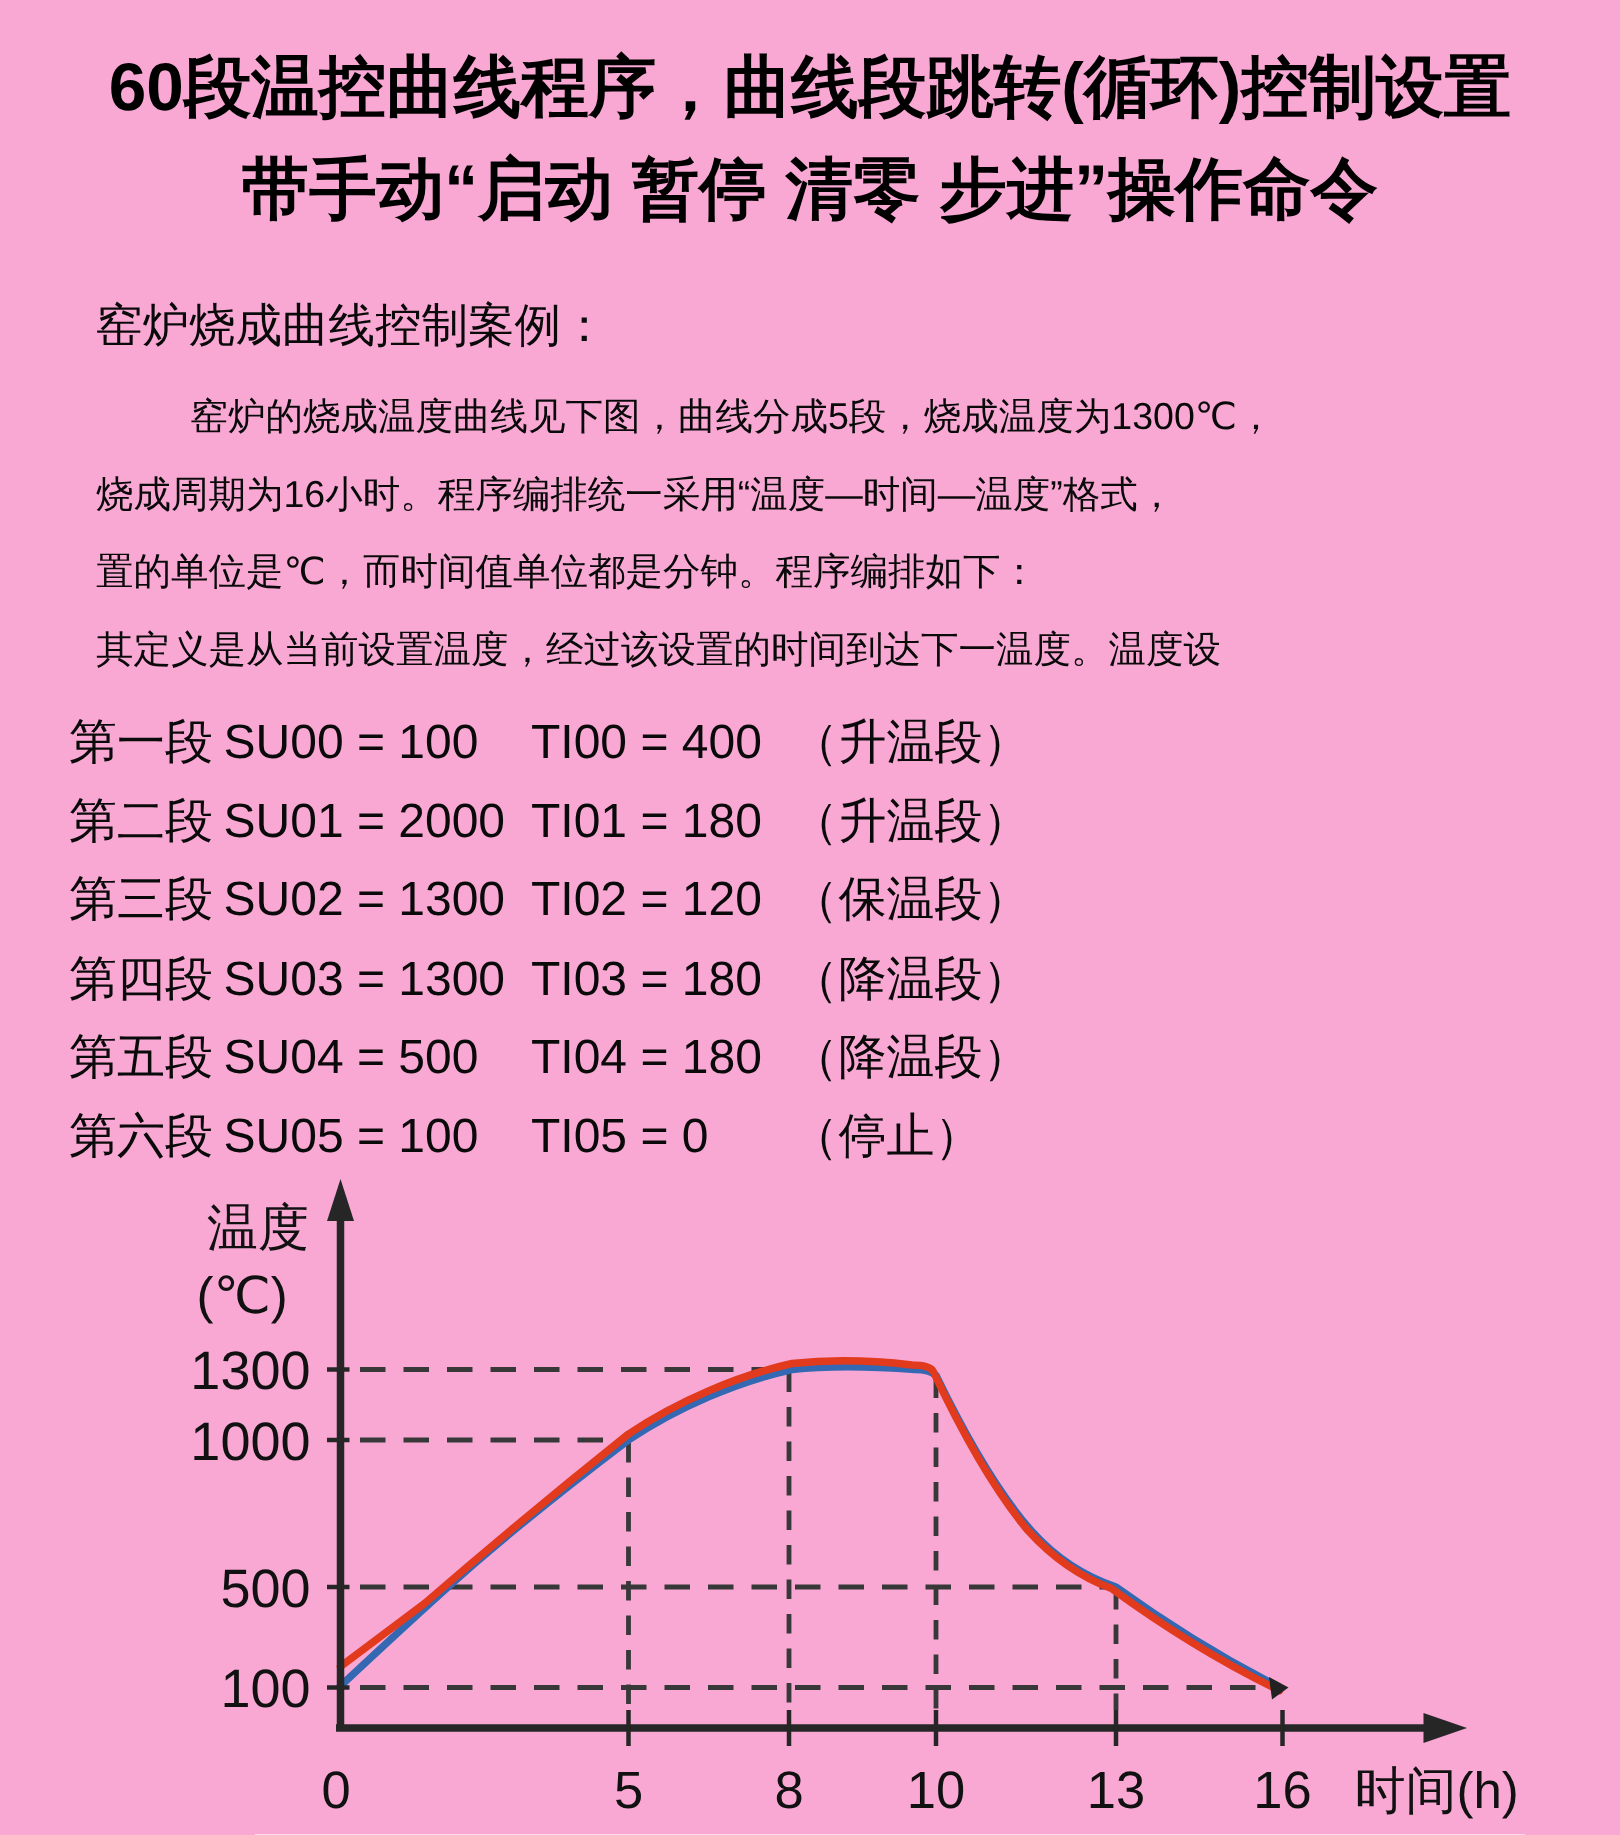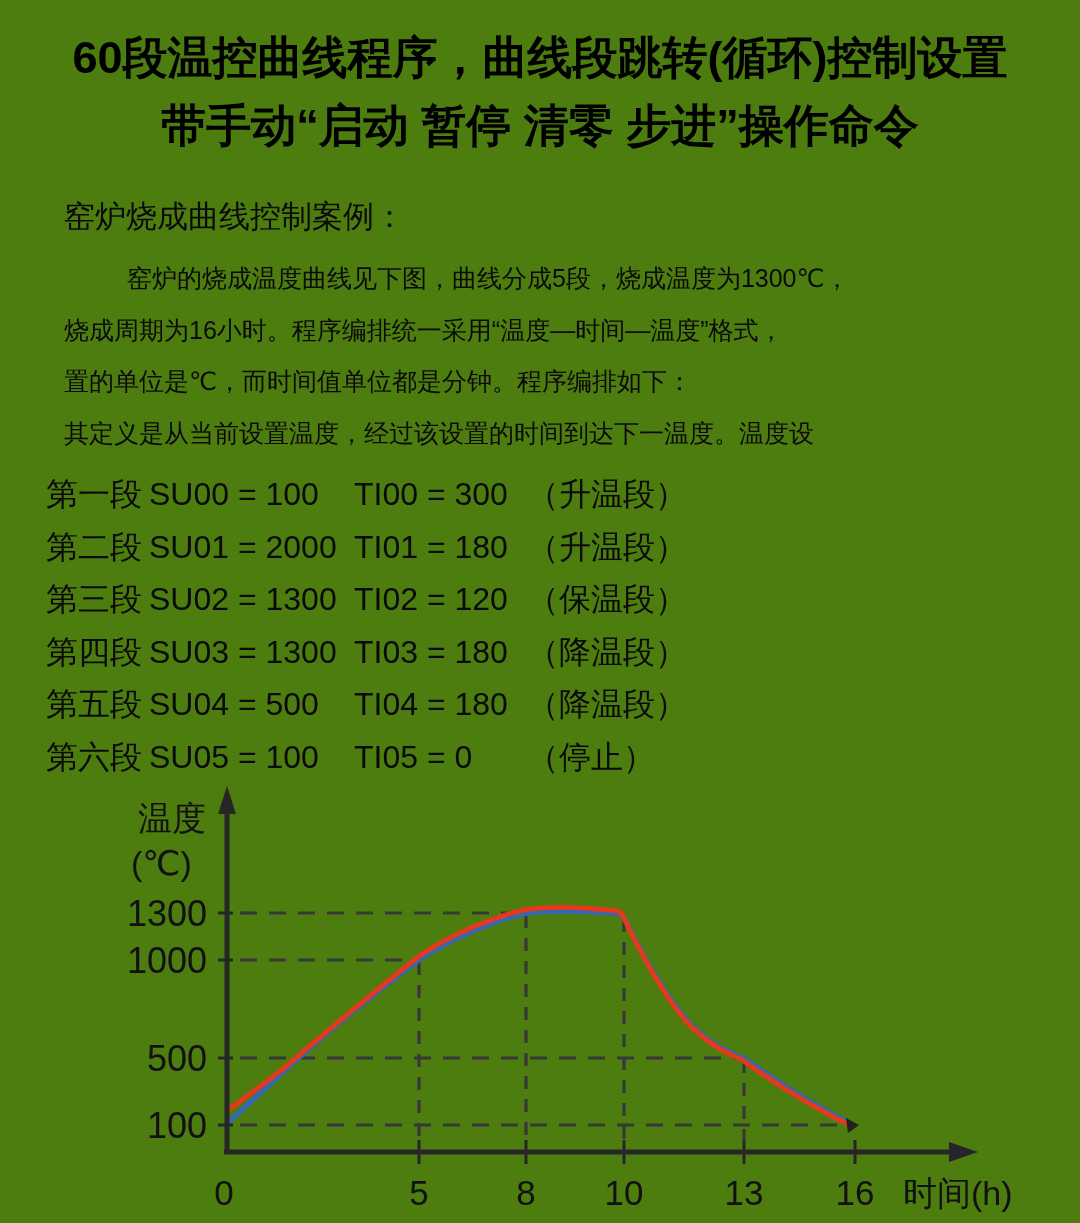--- a/index.html
+++ b/index.html
@@ -1,17 +1,17 @@
 <!DOCTYPE html>
 <html><head>
 <meta charset="utf-8">
 <style>
   html,body{margin:0;padding:0;background:#ffffff;}
   .page{
-    position:relative;width:1080px;height:1223px;background:#4d7c0f;overflow:hidden;
+    position:relative;width:1080px;height:1223px;background:#f9a8d4;overflow:hidden;
     color:#0a0a0a;font-family:"Liberation Sans","DejaVu Sans",sans-serif;
   }
   .title-line{
     position:absolute;left:0;width:100%;text-align:center;
     font-size:45px;font-weight:700;line-height:52px;white-space:nowrap;color:#000;
   }
   .title-line.l1{top:32px;}
   .title-line.l2{top:100px;}
   .case-heading{
     position:absolute;left:64px;top:196px;font-size:31px;font-weight:500;white-space:nowrap;
@@ -45,21 +45,21 @@
     <div class="indent">窑炉的烧成温度曲线见下图，曲线分成5段，烧成温度为1300℃，</div>
     <div>烧成周期为16小时。程序编排统一采用“温度—时间—温度”格式，</div>
     <div>置的单位是℃，而时间值单位都是分钟。程序编排如下：</div>
     <div>其定义是从当前设置温度，经过该设置的时间到达下一温度。温度设</div>
   </div>
 
   <div class="program">
     <div class="prow">
       <span>第一段</span>
       <span>SU00 = 100</span>
-      <span>TI00 = 300</span>
+      <span>TI00 = 400</span>
       <span>（升温段）</span>
     </div>
     <div class="prow">
       <span>第二段</span>
       <span>SU01 = 2000</span>
       <span>TI01 = 180</span>
       <span>（升温段）</span>
     </div>
     <div class="prow">
       <span>第三段</span>

